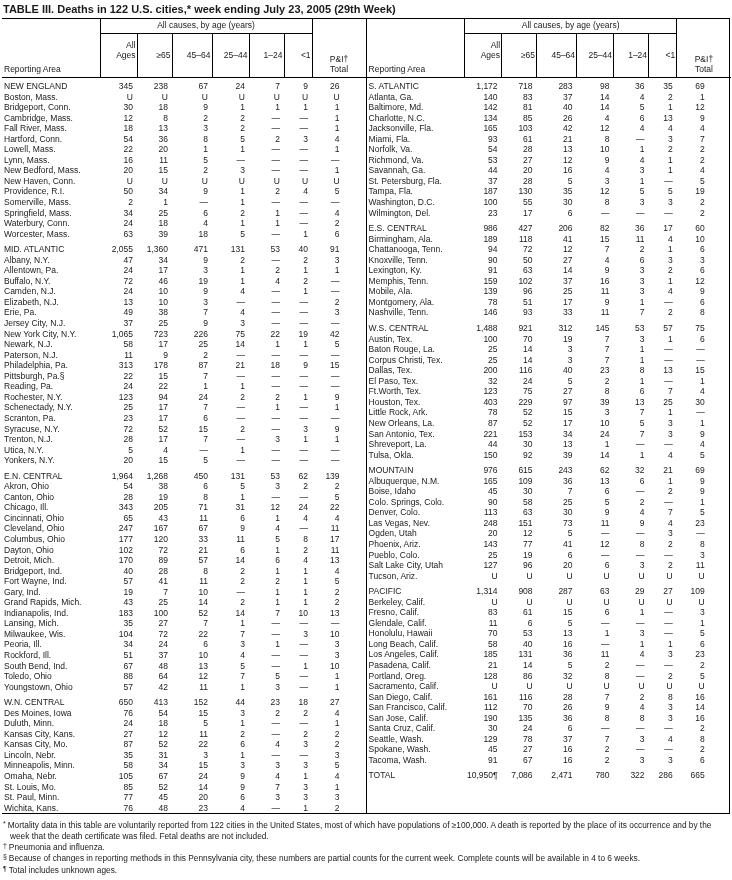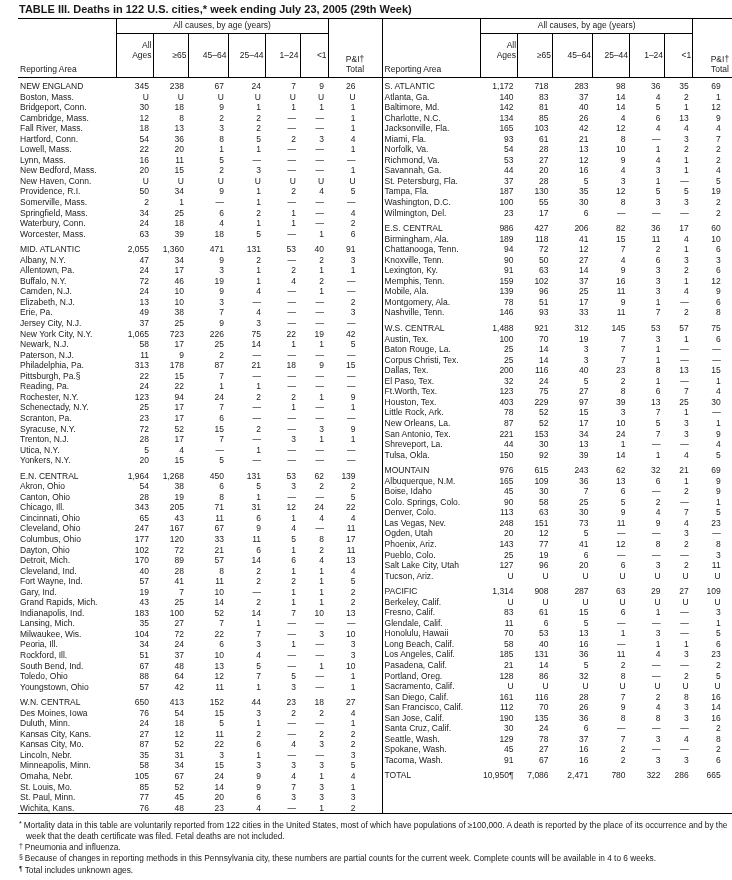--- a/index.html
+++ b/index.html
@@ -2,21 +2,21 @@
 <html><head>
 <meta charset="utf-8">
 <style>
   html,body { margin:0; padding:0; background:#fff; }
   body {
     width:732px; height:880px; overflow:hidden;
     color:#1a1a1a;
     font-family:"Liberation Sans", sans-serif;
     -webkit-font-smoothing:antialiased;
   }
-  .page { padding:2px 2px 0 2px; box-sizing:border-box;margin-left:16px; }
+  .page { padding:2px 2px 0 2px; box-sizing:border-box; }
   .title {
     font-size:11px; font-weight:bold; letter-spacing:0;
     padding:1px 0 3px 1px; white-space:nowrap;
   }
   .tables {
     display:flex; align-items:flex-start;
     border-top:1px solid #000; border-bottom:1px solid #000; border-right:1px solid #000;
     box-sizing:border-box; width:728px;
   }
   table.half { border-collapse:collapse; table-layout:fixed; width:364px; }
@@ -548,21 +548,21 @@
             <td class="area">Detroit, Mich.</td>
             <td class="num">170</td>
             <td class="num">89</td>
             <td class="num">57</td>
             <td class="num">14</td>
             <td class="num">6</td>
             <td class="num">4</td>
             <td class="num pi">13</td>
           </tr>
           <tr class="">
-            <td class="area">Cleveland, Ind.</td>
+            <td class="area">Bridgeport, Ind.</td>
             <td class="num">40</td>
             <td class="num">28</td>
             <td class="num">8</td>
             <td class="num">2</td>
             <td class="num">1</td>
             <td class="num">1</td>
             <td class="num pi">4</td>
           </tr>
           <tr class="">
             <td class="area">Fort Wayne, Ind.</td>

